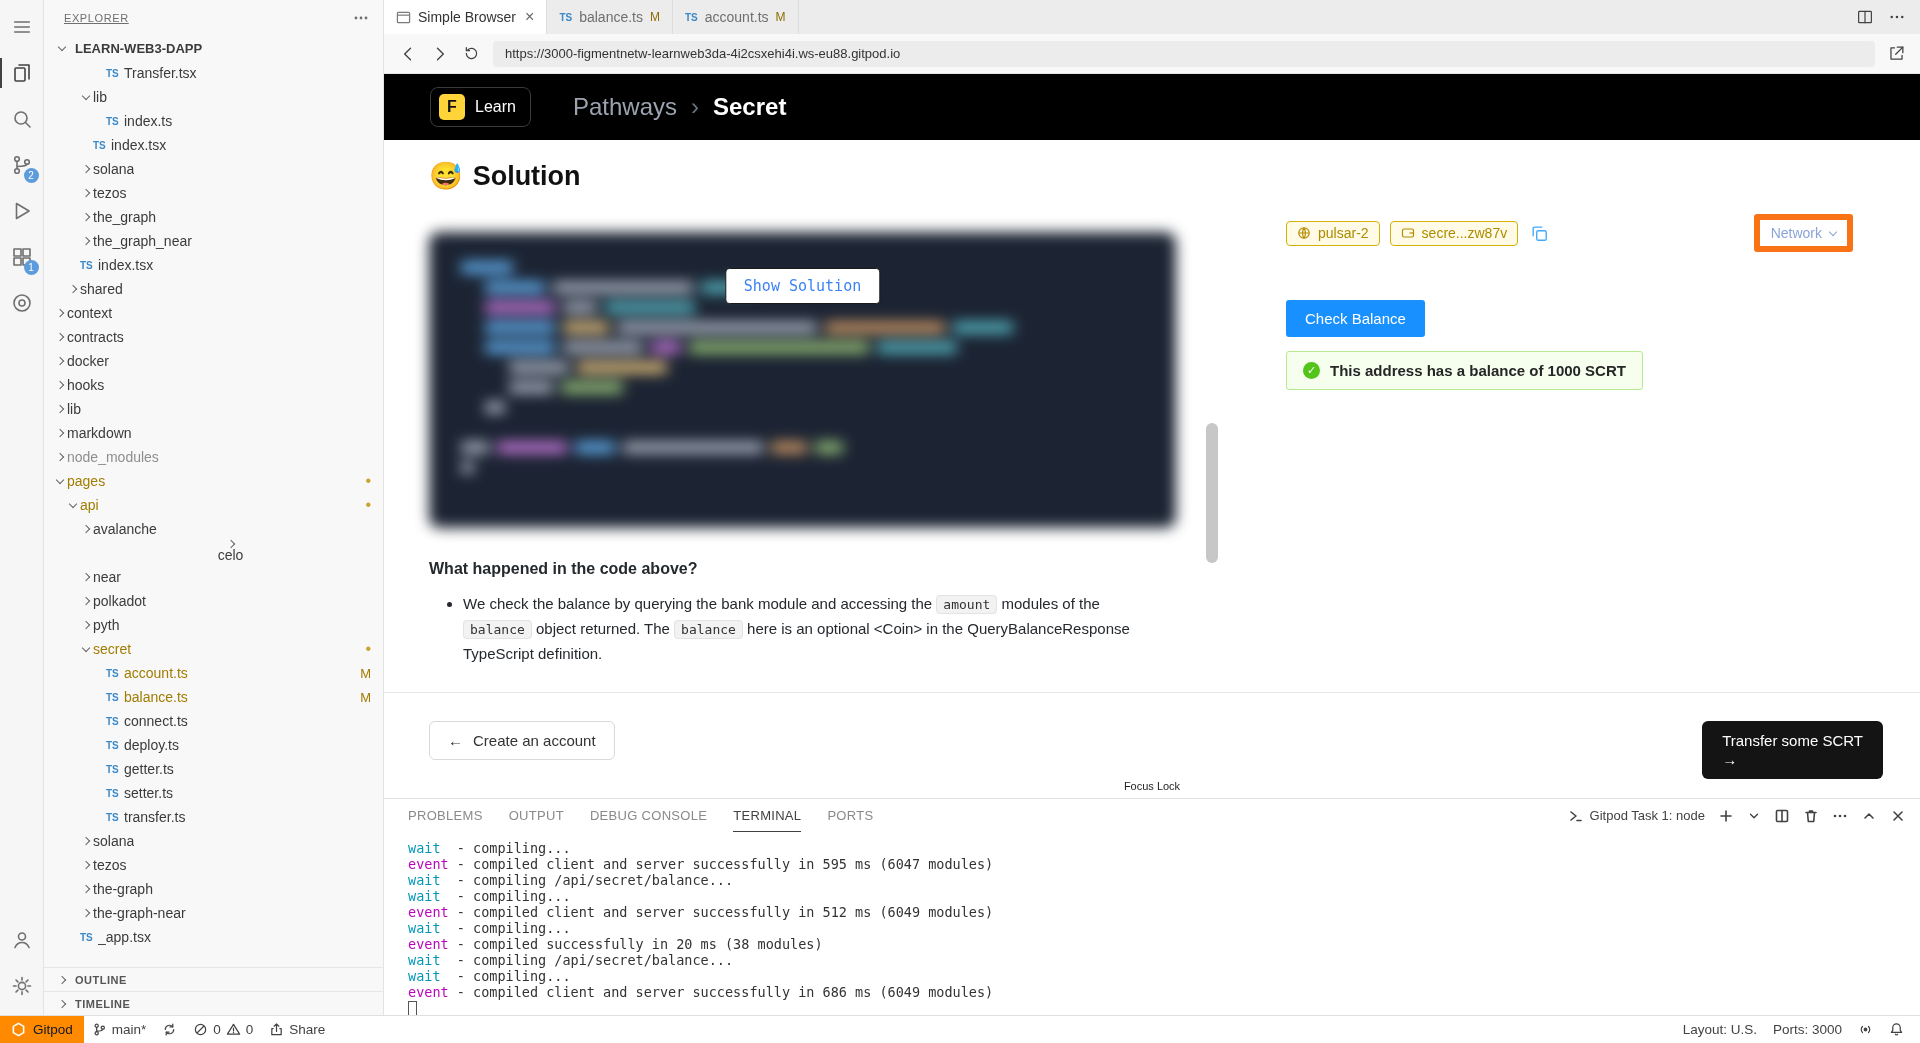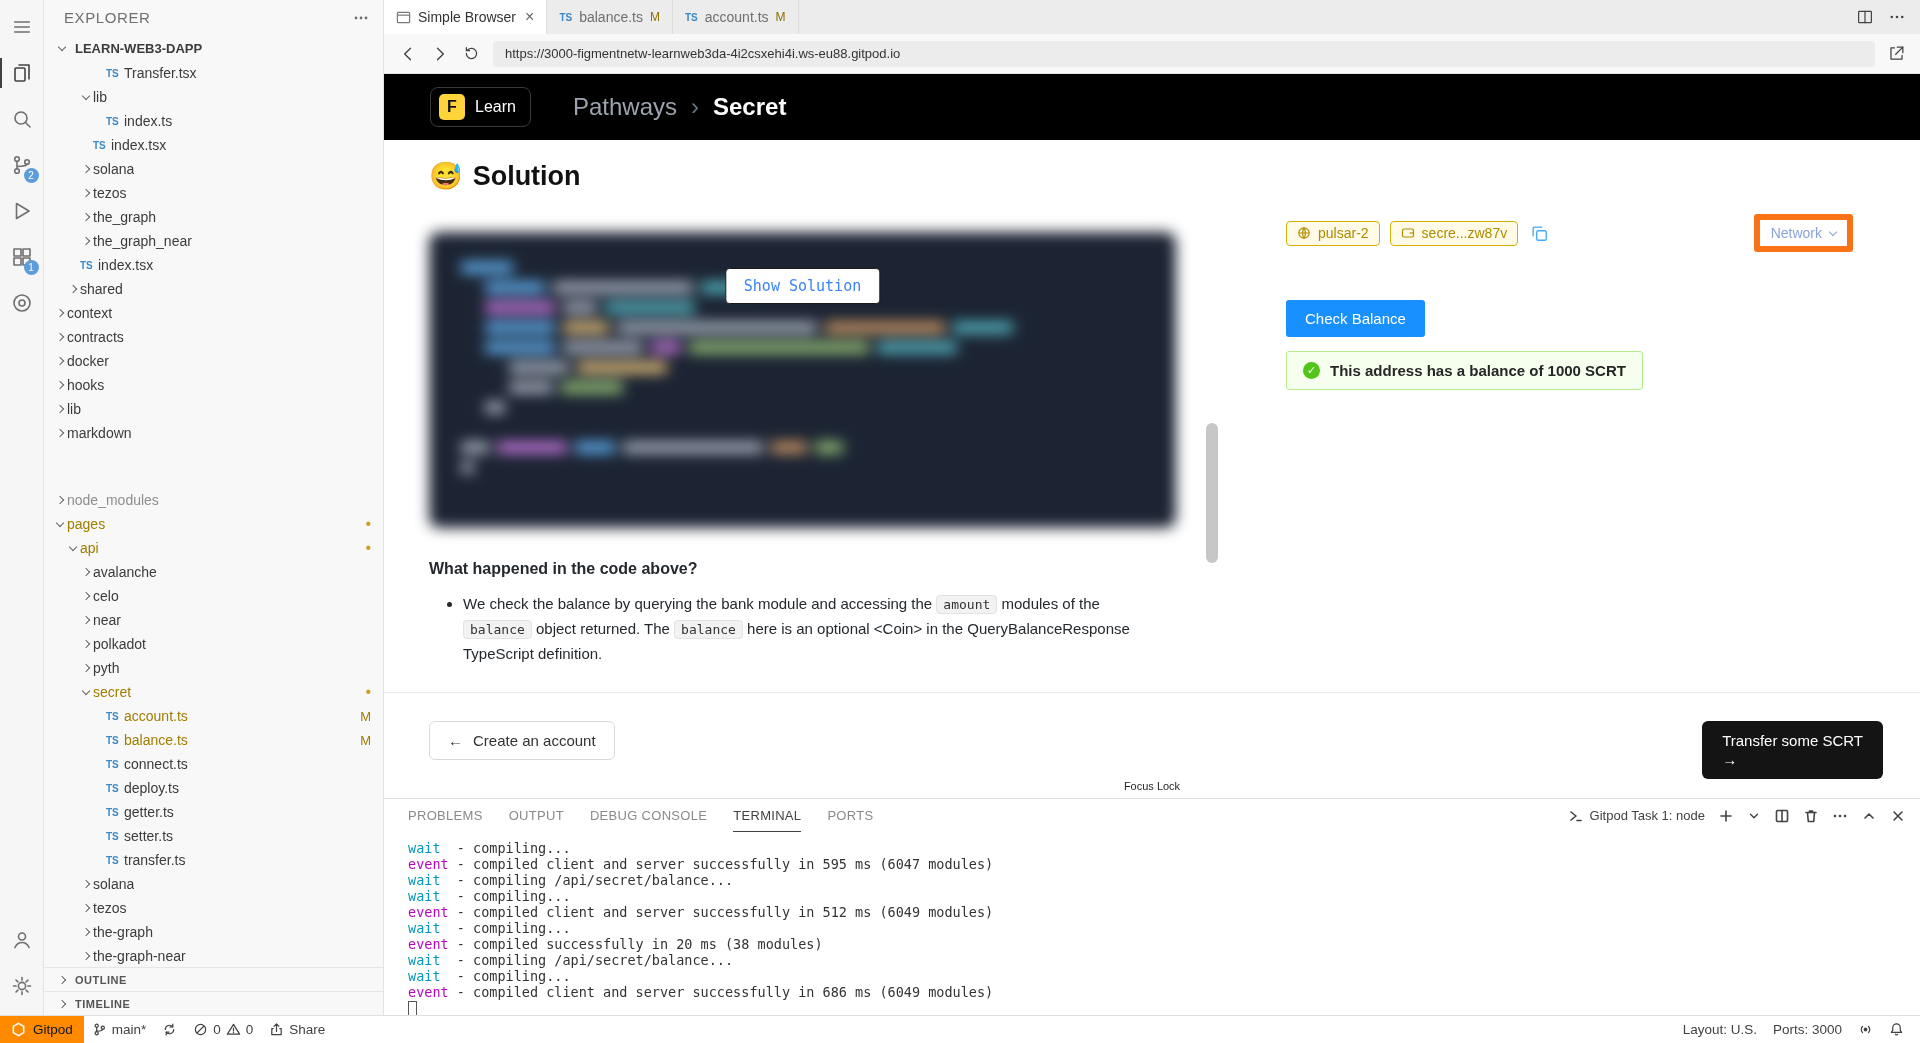--- a/index.html
+++ b/index.html
@@ -14,21 +14,21 @@
   
   .activitybar { width:44px; background:#f6f6f6; border-right:1px solid #e3e3e3; display:flex; flex-direction:column; align-items:center; padding-top:4px; }
   .ab-item { width:44px; height:46px; display:flex; align-items:center; justify-content:center; position:relative; opacity:.75; cursor:pointer; }
   .ab-item.active { opacity:1; }
   .ab-item.active::before { content:""; position:absolute; left:0; top:8px; bottom:8px; width:2px; background:#424242; }
   .ab-badge { position:absolute; right:5px; bottom:5px; min-width:15px; height:15px; border-radius:8px; background:#2b7fd4; color:#fff; font-size:10px; display:flex; align-items:center; justify-content:center; padding:0 3px; }
   .ab-spacer { flex:1; }
 
   
   .sidebar { width:340px; background:#f8f8f8; border-right:1px solid #e3e3e3; display:flex; flex-direction:column; min-height:0; }
-  .sb-header { height:35px; display:flex; align-items:center; padding:0 14px 0 20px; font-size:15px; letter-spacing:.6px; color:#6f6f6f; }
+  .sb-header { height:35px; display:flex; align-items:center; padding:0 14px 0 20px; font-size:11px; letter-spacing:.6px; color:#6f6f6f;text-decoration:underline; }
   .sb-header .dots { margin-left:auto; }
   .root-row { height:26px; display:flex; align-items:center; gap:6px; padding-left:10px; font-weight:700; font-size:13px; color:#3b3b3b; }
   .tree { flex:1; overflow:hidden; }
   .tree-row { height:24px; display:flex; align-items:center; font-size:14px; color:#3b3b3b; cursor:pointer; white-space:nowrap; }
   .twisty { width:15px; display:flex; justify-content:center; flex-shrink:0; }
   .chev { width:6px; height:6px; border-right:1.4px solid #646464; border-bottom:1.4px solid #646464; transform:rotate(-45deg); }
   .chev.down { transform:rotate(45deg); margin-top:-3px; }
   .ts-ic { color:#3b89c8; font-size:10px; font-weight:700; width:18px; flex-shrink:0; }
   .tree-label { overflow:hidden; text-overflow:ellipsis; }
   .row-badge { margin-left:auto; padding-right:12px; color:#a07c00; font-size:13px; }
@@ -280,21 +280,21 @@
               <span class="chev"></span>
             </span>
             <span class="tree-label">lib</span>
           </div>
           <div class="tree-row" style="padding-left: 8px;">
             <span class="twisty">
               <span class="chev"></span>
             </span>
             <span class="tree-label">markdown</span>
           </div>
-          <div class="tree-row c-ignored" style="padding-left: 8px; margin-top: 43px;">
+          <div class="tree-row c-ignored" style="padding-left: 8px;">
             <span class="twisty">
               <span class="chev"></span>
             </span>
             <span class="tree-label">node_modules</span>
           </div>
           <div class="tree-row c-modified" style="padding-left: 8px;">
             <span class="twisty">
               <span class="chev down"></span>
             </span>
             <span class="tree-label">pages</span>
@@ -306,21 +306,21 @@
             </span>
             <span class="tree-label">api</span>
             <span class="row-dot">•</span>
           </div>
           <div class="tree-row" style="padding-left: 34px;">
             <span class="twisty">
               <span class="chev"></span>
             </span>
             <span class="tree-label">avalanche</span>
           </div>
-          <div class="tree-row" style="padding-left: 34px;">
+          <div class="tree-row" style="padding-left: 34px; flex-direction: column;">
             <span class="twisty">
               <span class="chev"></span>
             </span>
             <span class="tree-label">celo</span>
           </div>
           <div class="tree-row" style="padding-left: 34px;">
             <span class="twisty">
               <span class="chev"></span>
             </span>
             <span class="tree-label">near</span>

